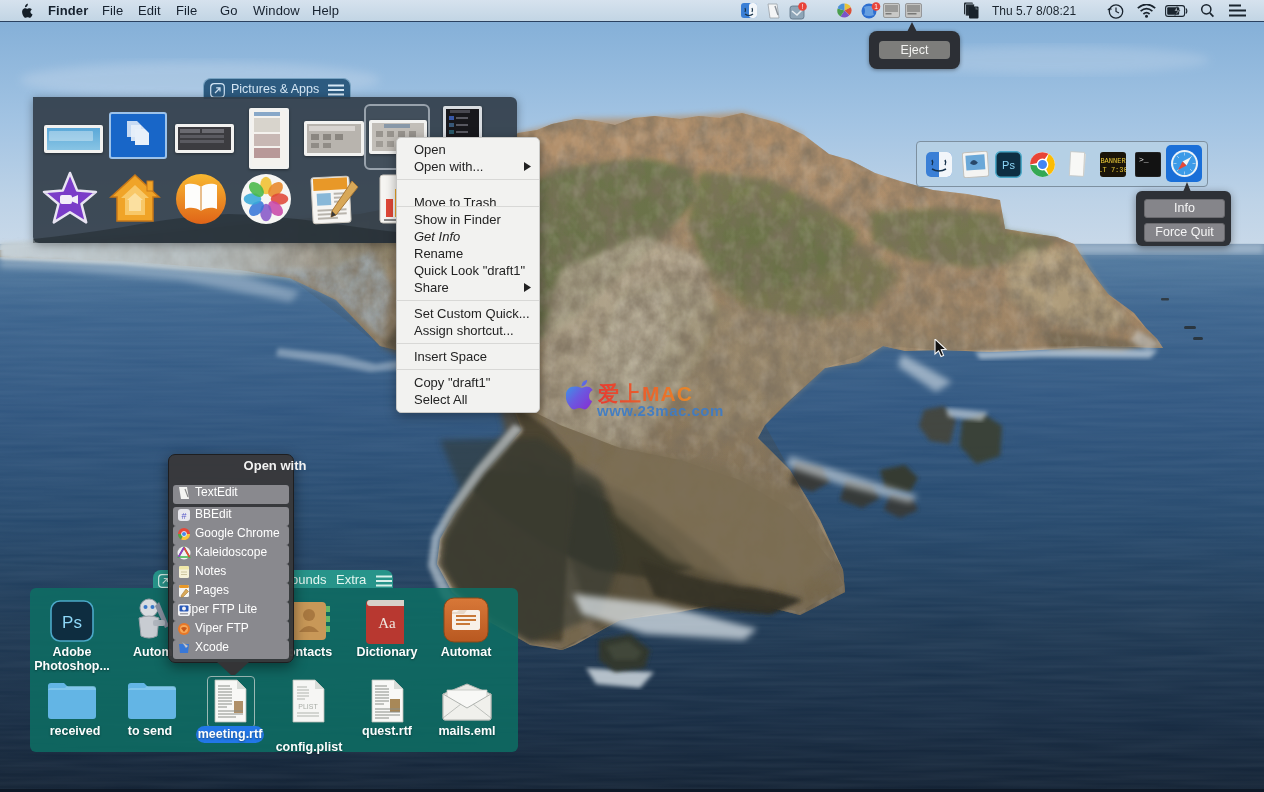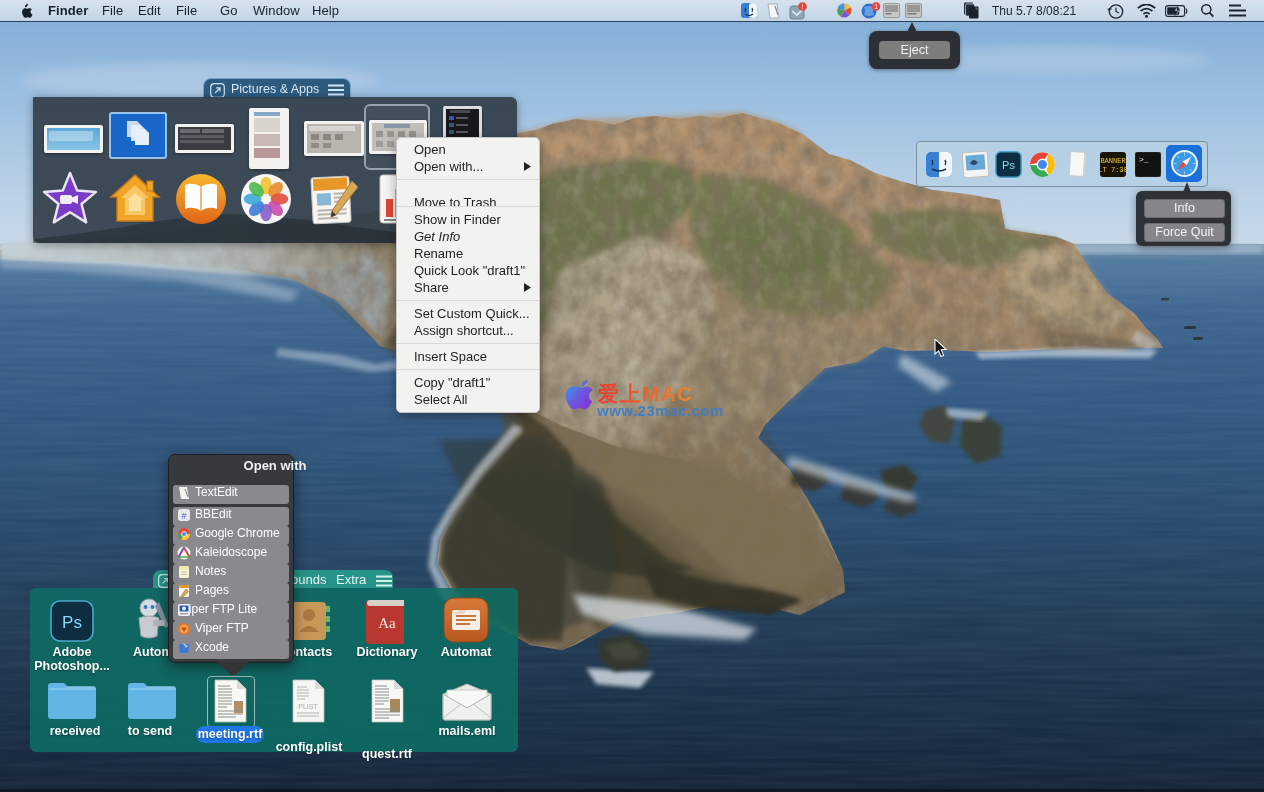--- a/index.html
+++ b/index.html
@@ -529,21 +529,21 @@
         <path d="M2,12 L26,2 L50,12 L50,36 a2,2 0 0 1 -2,2 h-44 a2,2 0 0 1 -2,-2 Z" fill="#e8e8e4" stroke="#b0b4b0" stroke-width="1"></path>
         <path d="M6,8 h40 v22 h-40 Z" fill="#f8f8f6" stroke="#c0c4c0" stroke-width="0.8"></path>
         <path d="M2,12 L26,26 L50,12 L50,36 a2,2 0 0 1 -2,2 h-44 a2,2 0 0 1 -2,-2 Z" fill="#f0f0ec" stroke="#b0b4b0" stroke-width="1"></path>
         <path d="M2,36 L20,22 M50,36 L32,22" stroke="#b0b4b0" stroke-width="0.8"></path>
       </svg>
 <div class="blabel" style="left:-1px;top:136px;width:92px;">received</div>
 <div class="blabel" style="left:76px;top:136px;width:88px;">to send</div>
 <div class="abs" style="left:166px;top:138px;width:68px;height:17px;background:#2277e8;border-radius:8.5px;"></div>
 <div class="blabel" style="left:166px;top:139px;width:68px;">meeting.rtf</div>
 <div class="blabel" style="left:226px;top:136px;width:106px;margin-top:16px;">config.plist</div>
-<div class="blabel" style="left:312px;top:136px;width:90px;margin-top:23px;">quest.rtf</div>
+<div class="blabel" style="left:312px;top:136px;width:90px;">quest.rtf</div>
 <div class="blabel" style="left:388px;top:136px;width:98px;">mails.eml</div>
 </div>
 
 <div class="abs" id="ctxmenu">
 <div class="ci" style="top:3px;">Open</div>
 <div class="ci" style="top:20px;">Open with...<svg class="arr" width="7" height="9" viewBox="0 0 7 9">
           <path d="M0,0 L7,4.5 L0,9 Z" fill="#222"></path>
         </svg></div>
 <div class="csep" style="top:41px;"></div>
 <div class="ci" style="top:56px;">Move to Trash</div>

